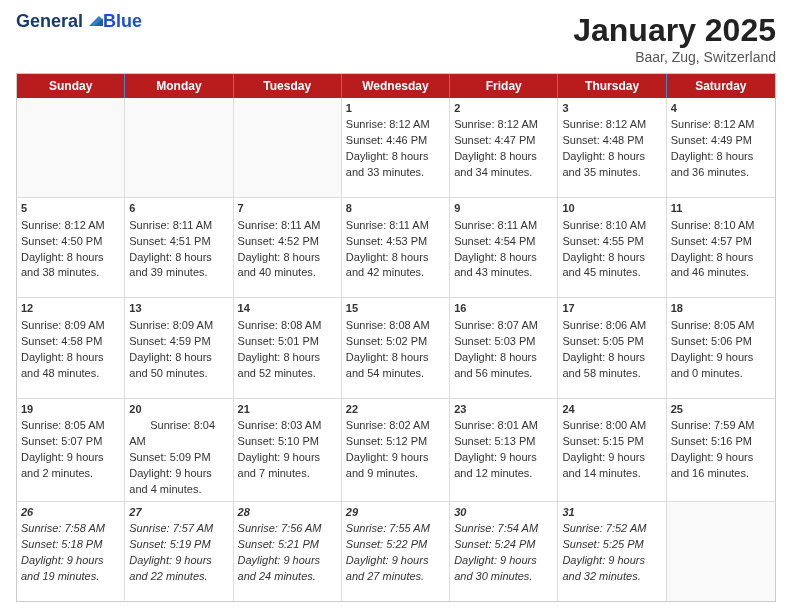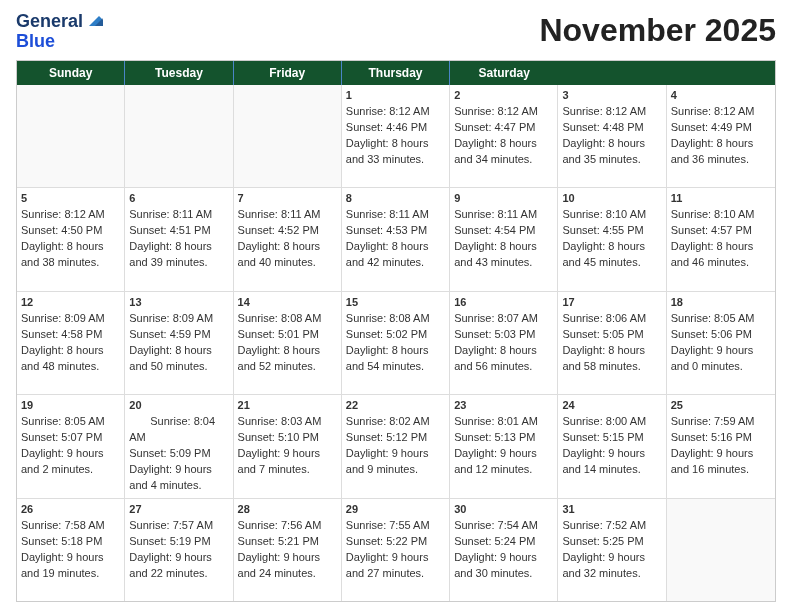--- a/index.html
+++ b/index.html
@@ -23,21 +23,21 @@
       justify-content: space-between;
       align-items: flex-start;
       margin-bottom: 8px;
     }
     .logo {
       display: flex;
       align-items: center;
     }
     .logo-text {
       display: flex;
-      flex-direction: column;
+      flex-direction: row;
       line-height: 1.1;
     }
     .logo-general {
       font-size: 18px;
       font-weight: bold;
       color: #1a3a6b;
     }
     .logo-blue {
       font-size: 18px;
       font-weight: bold;
@@ -57,21 +57,21 @@
     }
     .calendar {
       flex: 1;
       display: flex;
       flex-direction: column;
       border: 1px solid #ccc;
     }
     .cal-header {
       display: grid;
       grid-template-columns: repeat(7, 1fr);
-      background: #14532d;
+      background: #b91c1c;
     }
     .cal-header-cell {
       color: #fff;
       font-weight: bold;
       font-size: 12px;
       text-align: center;
       padding: 5px 2px;
       border-right: 1px solid #4a85c7;
     }
     .cal-header-cell:last-child { border-right: none; }
@@ -79,21 +79,21 @@
       flex: 1;
       display: flex;
       flex-direction: column;
     }
     .cal-row {
       display: grid;
       grid-template-columns: repeat(7, 1fr);
       flex: 1;
       border-bottom: 1px solid #ddd;
     }
-    .cal-row:last-child { border-bottom: none; }
+    .cal-row:last-child { border-bottom: none; font-style: italic; }
     .cal-cell {
       border-right: 1px solid #ddd;
       padding: 3px 4px;
       font-size: 9.2px;
       color: #333;
       line-height: 1.4;
       vertical-align: top;
       background: #fff;
     }
     .cal-cell:last-child { border-right: none; }
@@ -123,28 +123,31 @@
             <svg width="18" height="18" viewBox="0 0 18 18" style="margin-left:2px;margin-top:-2px;">
               <polygon points="4,14 14,4 18,8 18,14" fill="#2e7ec7"></polygon>
               <polygon points="10,14 18,6 18,14" fill="#1a3a6b" opacity="0.5"></polygon>
             </svg>
           </span>
           <span class="logo-blue">Blue</span>
         </div>
       </div>
     </div>
     <div class="title-section">
-      <div class="title-month">November 2025</div>
+      <div class="title-month">January 2025</div>
+      <div class="title-location">Baar, Zug, Switzerland</div>
     </div>
   </div>
 
   <div class="calendar">
     <div class="cal-header">
     <div class="cal-header-cell">Sunday</div>
+        <div class="cal-header-cell">Monday</div>
         <div class="cal-header-cell">Tuesday</div>
+        <div class="cal-header-cell">Wednesday</div>
         <div class="cal-header-cell">Friday</div>
         <div class="cal-header-cell">Thursday</div>
         <div class="cal-header-cell">Saturday</div>
       </div>
     <div class="cal-body">
     <div class="cal-row">
           <div class="cal-cell empty"></div>
           <div class="cal-cell empty"></div>
           <div class="cal-cell empty"></div>
           <div class="cal-cell"><span class="day-num">1</span><span class="cell-text" style="white-space: pre-line;">Sunrise: 8:12 AM

